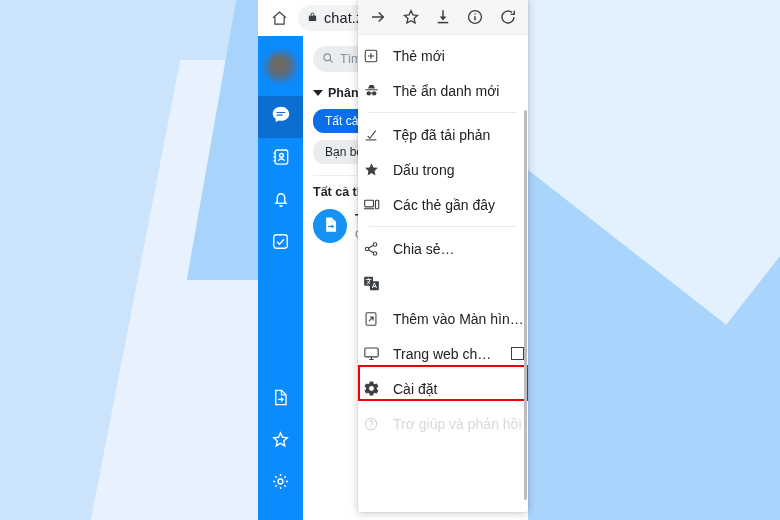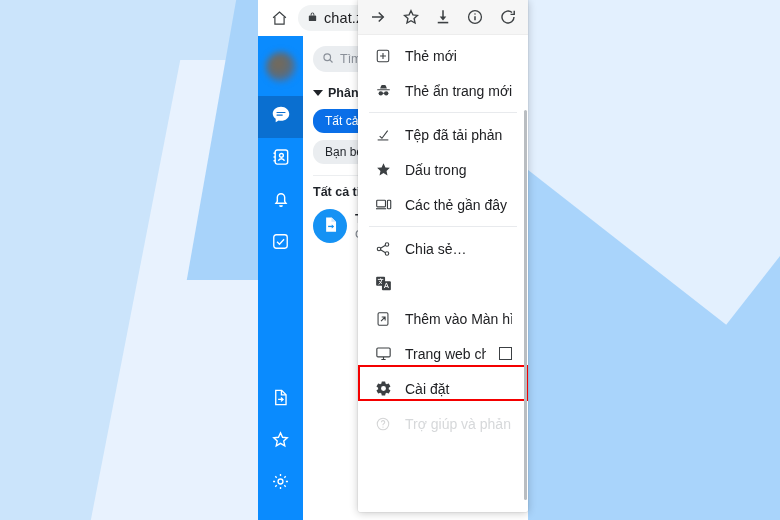--- a/index.html
+++ b/index.html
@@ -117,21 +117,21 @@
     border-radius:0 0 2px 2px; overflow:hidden;
   }
   .menu-head {
     height:35px; background:#f6f6f6; display:flex; align-items:center;
     justify-content:space-around; padding:0 4px;
     border-bottom:1px solid #ededed;
   }
   .menu-head .hicon { width:24px; height:24px; display:flex; align-items:center; justify-content:center; }
   .menu-list { padding-top:3px; }
   .mi {
-    height:35px; display:flex; align-items:center; gap:13px; padding:0 16px;
+    height:35px; display:flex; align-items:center; gap:13px; padding:0 4px;
     font-size:14px; color:#202124; white-space:nowrap;
   }
   .mi .glyph { width:18px; height:18px; flex:0 0 18px; display:flex; align-items:center; justify-content:center; }
   .mi .lbl { flex:1; overflow:hidden; text-overflow:clip; }
   .mi.faded { color:#d6d8da; }
   .mi.faded .glyph { opacity:.22; }
   .sep { height:1px; background:#e8eaed; margin:4px 11px; }
   .mi .cbox { width:13px; height:13px; border:1.6px solid #3c4043; flex:0 0 13px; }
 
   .highlight-box {
@@ -351,21 +351,21 @@
       <div class="mi">
         <span class="glyph">
           <svg width="17" height="17" viewBox="0 0 24 24" fill="#3c4043">
             <path d="M7.2 9.2l1.5-4c.2-.6.8-1 1.4-1h3.8c.6 0 1.2.4 1.4 1l1.5 4z"></path>
             <rect x="3" y="10.1" width="18" height="1.5" rx=".75"></rect>
             <circle cx="8.2" cy="16" r="3.1"></circle>
             <circle cx="15.8" cy="16" r="3.1"></circle>
             <rect x="10.6" y="15.2" width="2.8" height="1.3"></rect>
           </svg>
         </span>
-        <span class="lbl">Thẻ ẩn trang mới</span>
+        <span class="lbl">Thẻ ẩn danh mới</span>
       </div>
 
       <div class="sep"></div>
 
 
       <div class="mi">
         <span class="glyph">
           <svg width="16" height="16" viewBox="0 0 24 24" fill="none" stroke="#3c4043" stroke-width="1.6">
             <path d="M4 19.4h16"></path>
             <path d="M7 13.6l3.4 3.2L19 5.4"></path>

